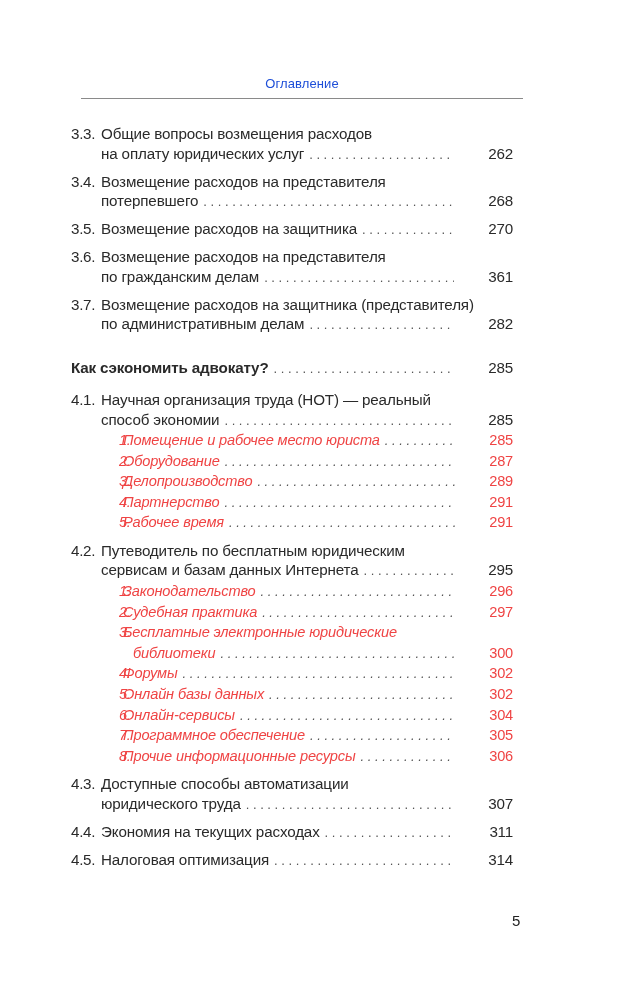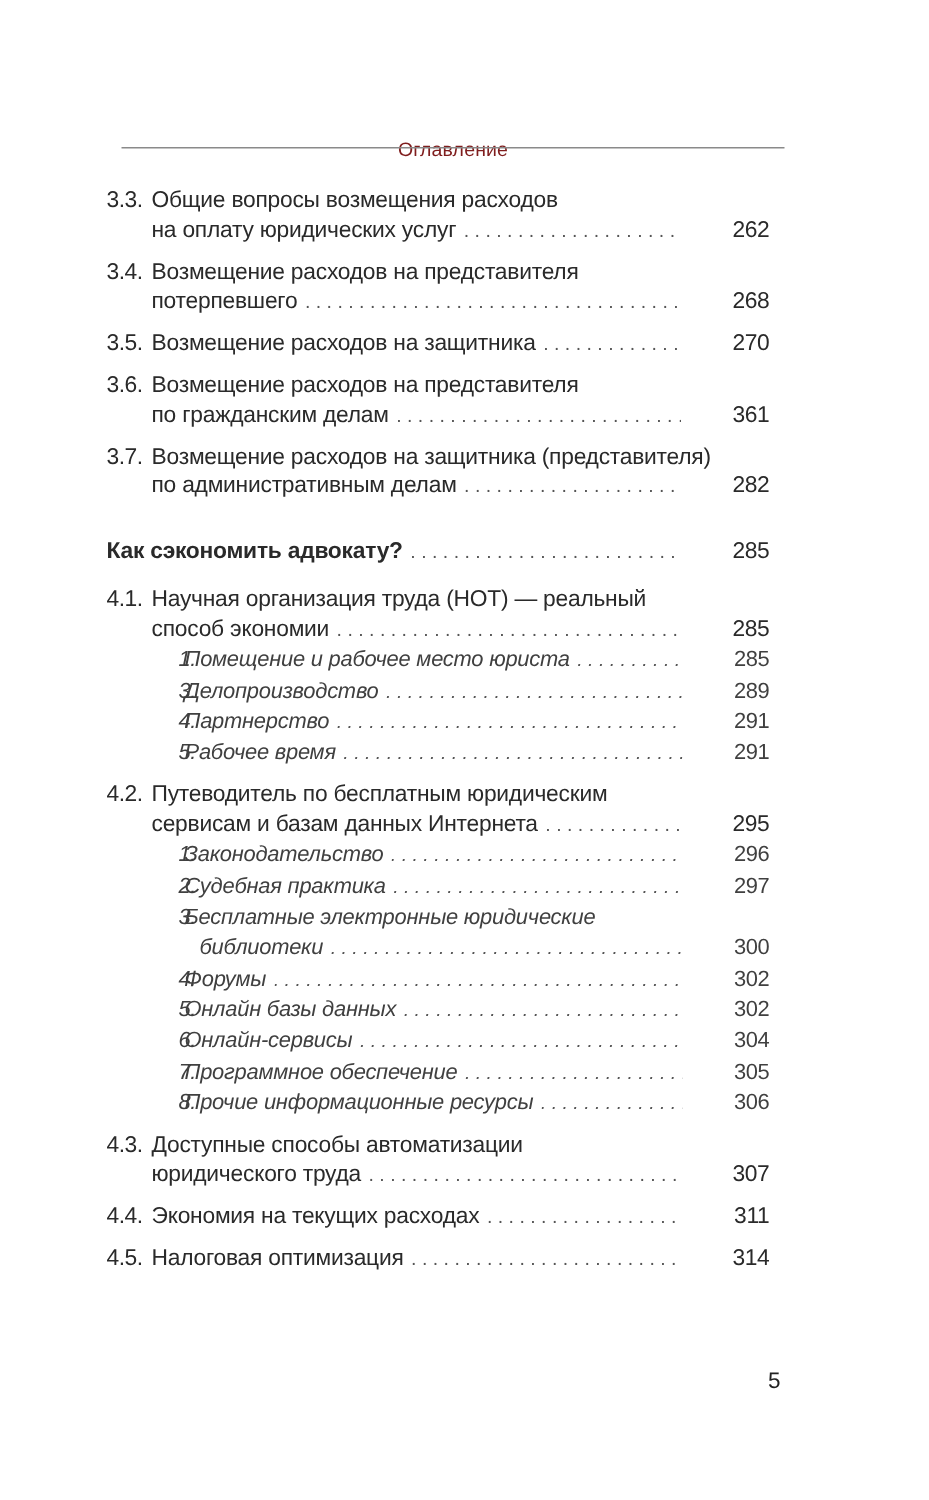--- a/index.html
+++ b/index.html
@@ -2,22 +2,22 @@
 <html><head>
 <meta charset="utf-8">
 <style>
   html, body { margin: 0; padding: 0; background: #ffffff; }
   body {
     width: 619px; height: 1000px; position: relative; overflow: hidden;
     font-family: "Liberation Sans", "DejaVu Sans", sans-serif;
     color: #2a2a2a;
   }
   .page-header {
-    position: absolute; left: 81px; top: 92px; width: 442px;
-    text-align: center; font-size: 13px; color: #7f1d1d;
+    position: absolute; left: 81px; top: 76px; width: 442px;
+    text-align: center; font-size: 13px; color: #1d4ed8;
     letter-spacing: 0.1px;
   }
   .rule {
     position: absolute; left: 81px; top: 98px; width: 442px; height: 0;
     border-top: 1.5px solid #8a8a8a;
   }
   .toc { position: absolute; left: 71px; top: 124px; width: 442px; font-size: 15.2px; }
   .entry { position: relative; }
   .line {
     display: flex; align-items: baseline; height: 19.5px; line-height: 19.5px;
@@ -32,21 +32,21 @@
   }
   .leader::before {
     content: ". . . . . . . . . . . . . . . . . . . . . . . . . . . . . . . . . . . . . . . . . . . . . . . . . . . . . . . . . . . . . . . . . . . . . . . . . . . . . . . . . . . . .";
     letter-spacing: 0;
   }
   .page-num { flex: 0 0 auto; text-align: right; letter-spacing: -0.2px; margin-left: 31px; }
   .sec { margin-bottom: 8.5px; }
   .chapter { margin-top: 24px; margin-bottom: 13px; }
   .chapter .line { font-weight: bold; }
   .chapter .page-num, .chapter .leader { font-weight: normal; }
-  .sub { padding-left: 48px; font-style: italic; font-size: 14.6px; color: #404040; }
+  .sub { padding-left: 48px; font-style: italic; font-size: 14.6px; color: #ef4444; }
   .sub .line { height: 20.6px; line-height: 20.6px; }
   .sub .num { width: 0; flex: 0 0 auto; margin-right: 4px; }
   .sub .indent { width: 14px; flex: 0 0 14px; }
   .subs { margin-top: 1px; margin-bottom: 8px; }
   .folio {
     position: absolute; left: 512px; top: 912px; font-size: 15px; color: #222;
   }
 </style>
 </head>
 <body>
@@ -141,20 +141,28 @@
     <div class="entry sub">
         <div class="line">
           <span class="num">1.</span>
           <span class="title-text">Помещение и рабочее место юриста</span>
           <span class="leader"></span>
           <span class="page-num" style="font-style:normal">285</span>
         </div>
       </div>
     <div class="entry sub">
         <div class="line">
+          <span class="num">2.</span>
+          <span class="title-text">Оборудование</span>
+          <span class="leader"></span>
+          <span class="page-num" style="font-style:normal">287</span>
+        </div>
+      </div>
+    <div class="entry sub">
+        <div class="line">
           <span class="num">3.</span>
           <span class="title-text">Делопроизводство</span>
           <span class="leader"></span>
           <span class="page-num" style="font-style:normal">289</span>
         </div>
       </div>
     <div class="entry sub">
         <div class="line">
           <span class="num">4.</span>
           <span class="title-text">Партнерство</span>

